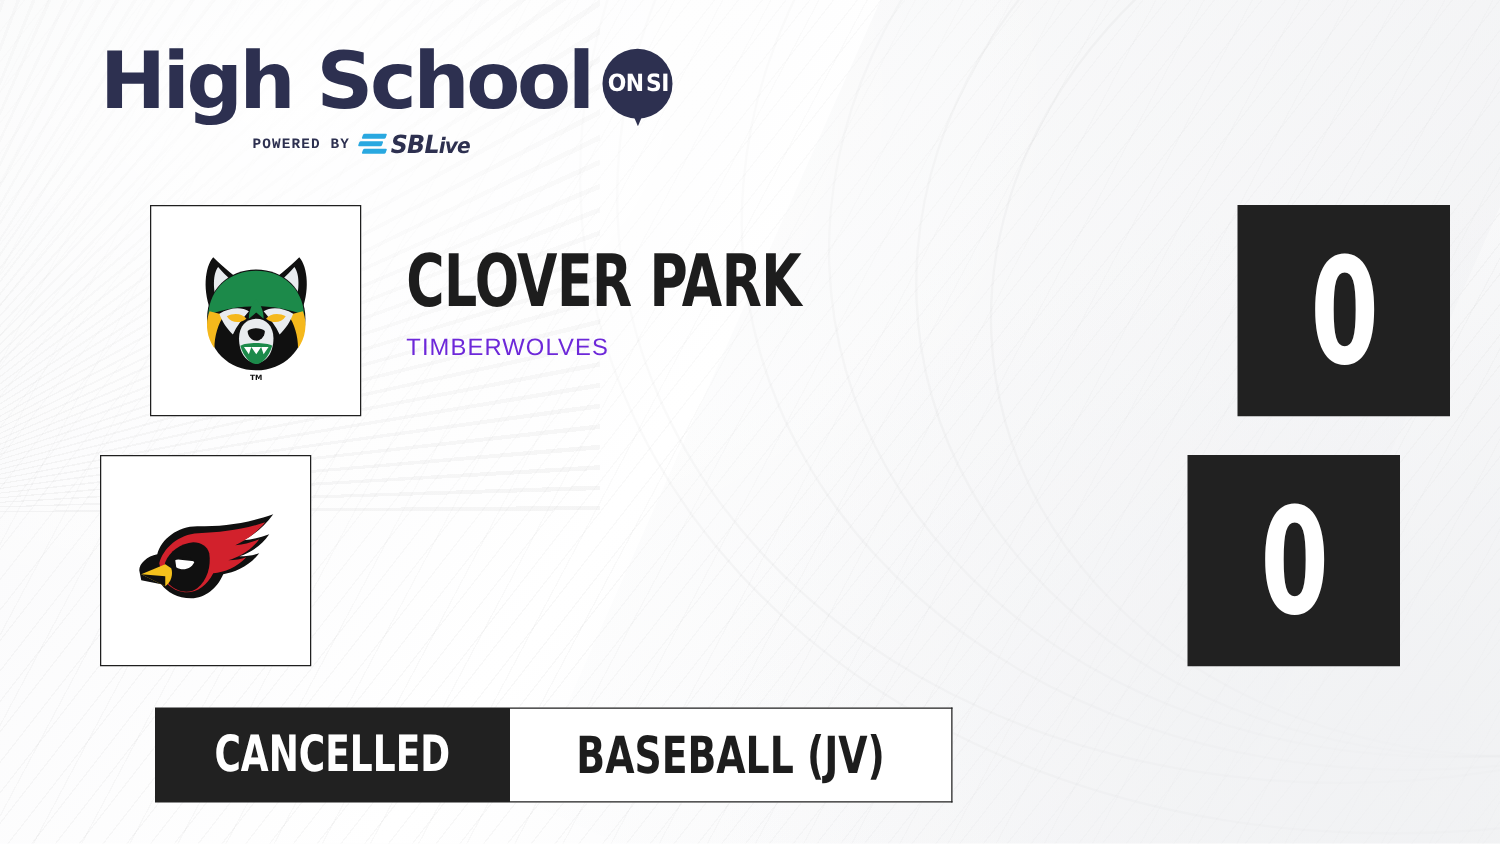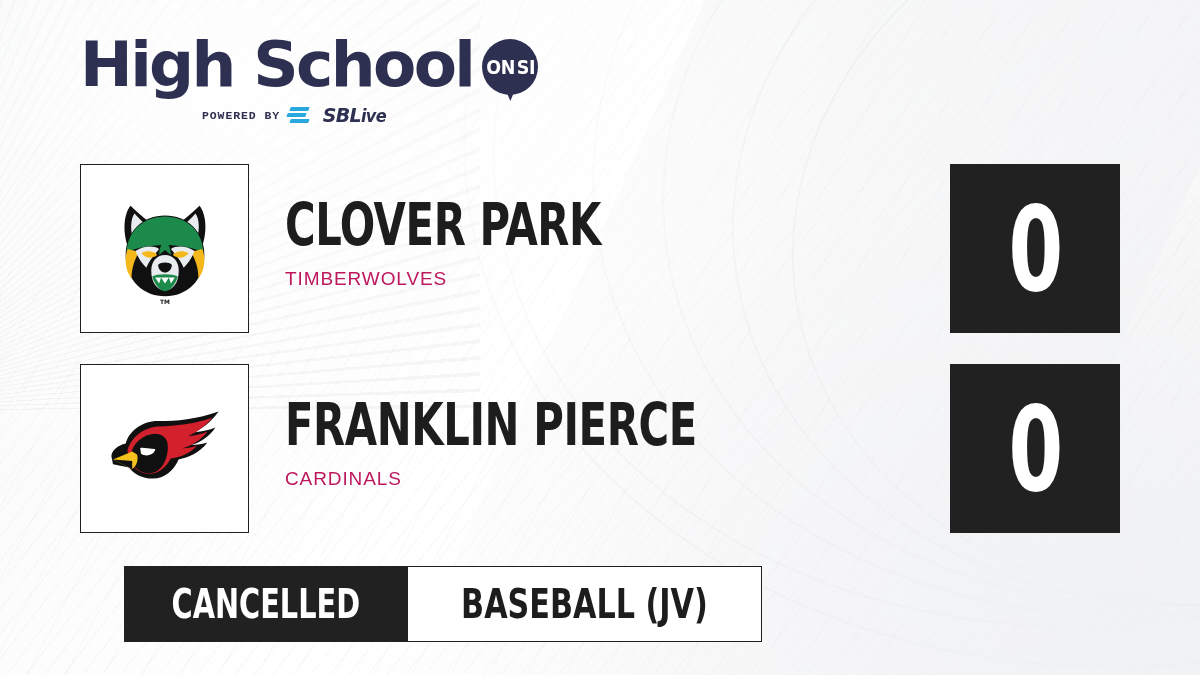--- a/index.html
+++ b/index.html
@@ -104,39 +104,39 @@
   }
   .powered{
     display:flex;align-items:center;gap:7px;
     margin-top:7px;margin-left:122px;
   }
   .powered-label{
     font-family:Liberation Mono, monospace;
     font-weight:bold;font-size:11.5px;letter-spacing:.9px;
     color:#2d3050;
   }
-  .sbl{display:flex;align-items:center;gap:11px;}
+  .sbl{display:flex;align-items:center;gap:1px;}
   .sbl-mark{position:relative;width:23px;height:17px;}
   .sbl-mark i{
     position:absolute;display:block;height:4px;background:#29a8e0;
     transform:skewX(-20deg);border-radius:1px;
   }
   .sbl-mark i:nth-child(1){left:3px;top:0px;width:19px;}
   .sbl-mark i:nth-child(2){left:0px;top:6px;width:19px;}
   .sbl-mark i:nth-child(3){left:3px;top:12px;width:19px;}
   .sbl-word{
     font-family:"DejaVu Sans", sans-serif;
     font-weight:bold;font-size:20px;letter-spacing:-0.7px;
     color:#2d3050;font-style:italic;transform:scaleX(.95);
   }
   .sbl-word .lc{font-size:17px;}
 
   
   .row{position:absolute;left:80px;width:1040px;height:172px;}
-  .row-1{top:164px;}
+  .row-1{top:164px;margin-left:40px;}
   .row-2{top:364px;}
 
   .logobox{
     position:absolute;left:0;top:0;width:169px;height:169px;
     background:#ffffff;border:1.5px solid #1f1f1f;
     display:flex;align-items:center;justify-content:center;
     box-sizing:border-box;
   }
   .logobox svg{display:block;}
 
@@ -147,21 +147,21 @@
     font-size:58px;line-height:58px;
     letter-spacing:-0.5px;
     color:#1d1d1d;
     transform:scaleX(.80);
     transform-origin:left center;
     white-space:nowrap;
   }
   .team-mascot{
     font-family:"Liberation Sans", sans-serif;
     font-size:19px;letter-spacing:.9px;
-    color:#be185d;
+    color:#6d28d9;
     margin-top:14px;
     white-space:nowrap;
   }
 
   .scorebox{
     position:absolute;left:870px;top:0;width:170px;height:169px;
     background:#212121;
     display:flex;align-items:center;justify-content:center;
   }
   .score-val{
@@ -307,24 +307,20 @@
         <path d="M34 56 C38 45 50 37 62 36 C70 36 76 40 78 47 C80 60 76 74 66 82
                  C58 88 46 86 38 78 C33 72 32 63 34 56 Z" fill="#101010"></path>
 
         <path d="M44 54 C52 50 60 51 63 56 C60 63 51 65 45 61 Z" fill="#ffffff"></path>
         <path d="M45 53 C52 49 60 50 63 55 C57 54 50 54 45 53 Z" fill="#101010"></path>
 
         <path d="M34 58 L10 68 L34 80 C40 76 42 68 40 62 Z" fill="#f5c11c"></path>
         <path d="M10 68 L34 70 L34 80 Z" fill="#101010"></path>
       </svg>
     </div>
-    <div class="teamtext">
-      <div class="team-name">FRANKLIN PIERCE</div>
-      <div class="team-mascot">CARDINALS</div>
-    </div>
     <div class="scorebox">
       <div class="score-val">0</div>
     </div>
   </div>
 
   <div class="statusbar">
     <div class="status-state">
       <span>CANCELLED</span>
     </div>
     <div class="status-sport">

